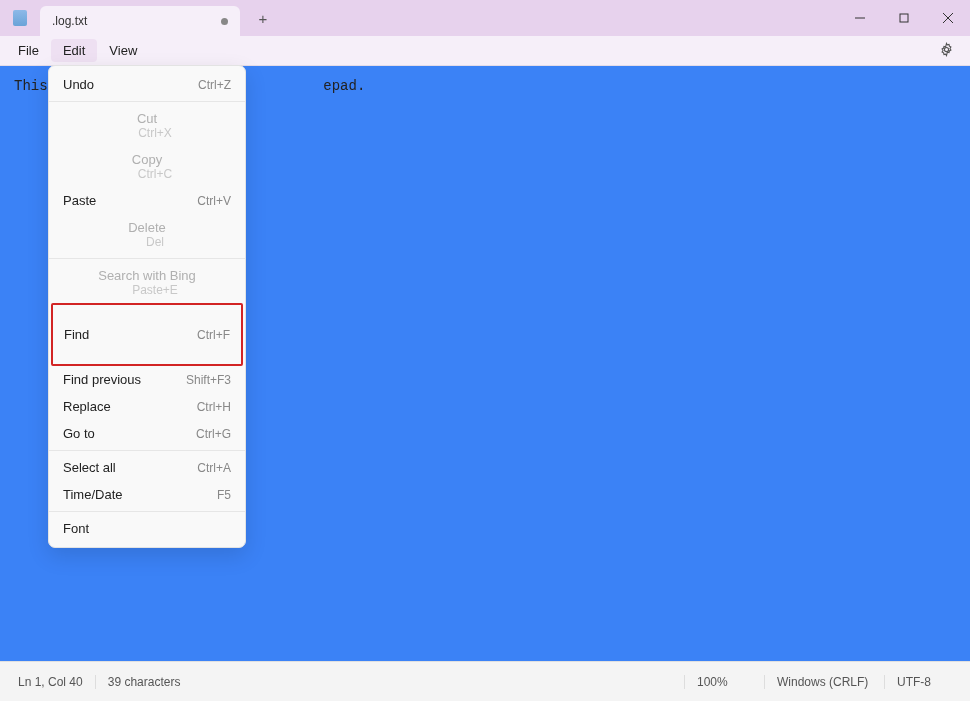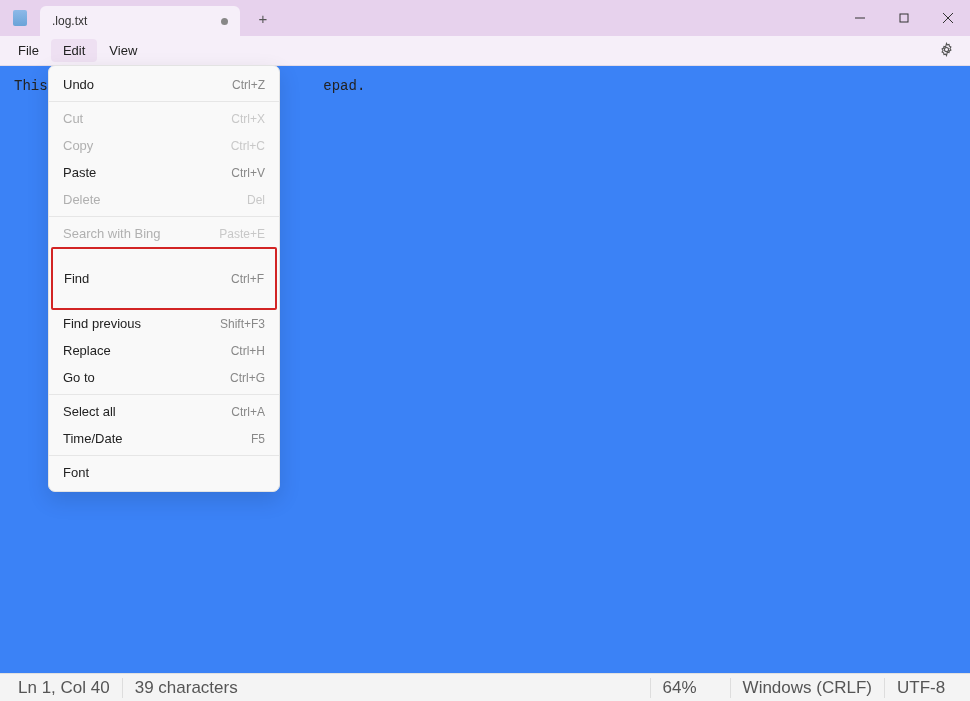--- a/index.html
+++ b/index.html
@@ -101,63 +101,63 @@
       color: #222;
       white-space: pre;
       height: calc(100% - 36px - 30px - 28px);
       background: #3b82f6;
     }
 
     .context-menu {
       position: absolute;
       top: 65px;
       left: 48px;
-      width: 232px;
+      width: 198px;
       background: #f9f9f9;
       border: 1px solid #e3e3e3;
       border-radius: 7px;
       box-shadow: 0 8px 22px rgba(0,0,0,0.12);
       padding: 5px 0;
       z-index: 10;
     }
     .cm-item {
       display: flex;
       align-items: center;
       justify-content: space-between;
       padding: 6px 14px;
       font-size: 13px;
       color: #222;
     }
-    .cm-item.disabled { color: #b0b0b0; }
+    .cm-item.disabled { color: #b0b0b0; flex-direction: column; }
     .cm-shortcut {
       font-size: 12px;
       color: #888;
     }
     .cm-item.disabled .cm-shortcut { color: #c8c8c8; margin-left: 16px; }
     .cm-sep {
       height: 1px;
       background: #e6e6e6;
       margin: 3px 0;
     }
     .cm-item.highlighted {
       border: 2.5px solid #d22424;
       border-radius: 2px;
       margin: 0 2px;
       padding: 22px 11px;
     }
 
     .statusbar {
       position: absolute;
       bottom: 0; left: 0; right: 0;
-      height: 28px;
+      height: 40px;
       background: #f4f4f4;
       border-top: 1px solid #e0e0e0;
       display: flex;
       align-items: center;
-      font-size: 17px;
+      font-size: 12px;
       color: #555;
       padding: 0 6px;
       margin-top: 17px;
     }
     .sb-left { display: flex; gap: 0; }
     .sb-cell {
       padding: 0 12px;
       border-right: 1px solid #ddd;
     }
     .sb-cell:first-child { border-left: none; }
@@ -267,17 +267,17 @@
     <span class="cm-shortcut"></span>
   </div>
 </div>
 
 <div class="statusbar">
   <div class="sb-left">
     <div class="sb-cell">Ln 1, Col 40</div>
     <div class="sb-cell" style="border-right:none;">39 characters</div>
   </div>
   <div class="sb-right">
-    <div class="sb-cell">64%</div>
+    <div class="sb-cell">100%</div>
     <div class="sb-cell" style="min-width:120px;">Windows (CRLF)</div>
     <div class="sb-cell">UTF-8</div>
   </div>
 </div>
 
 </body></html>

